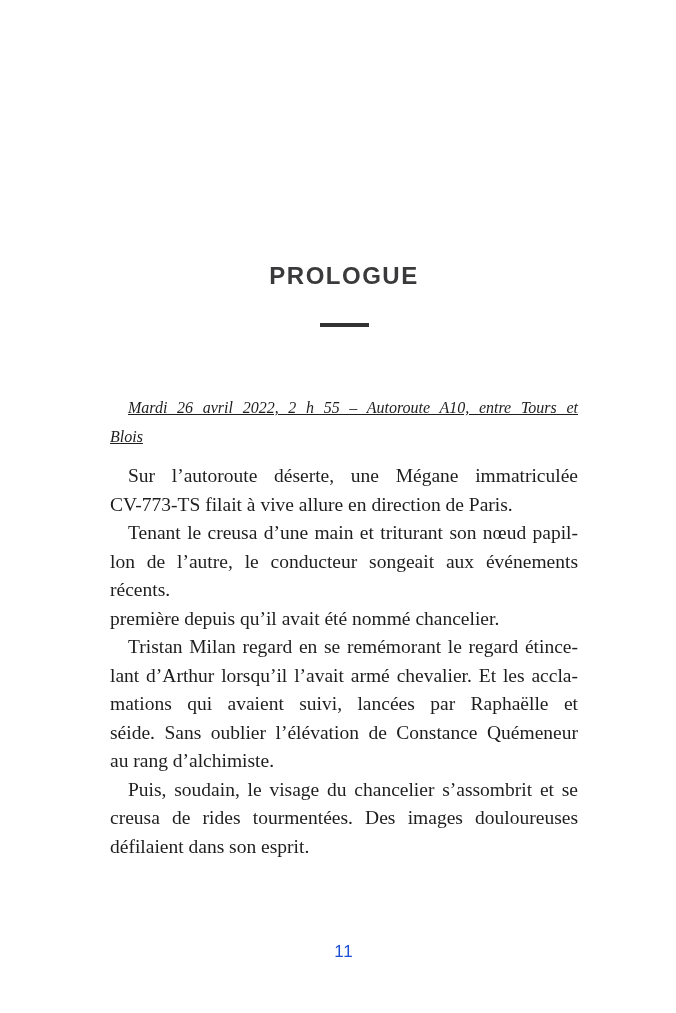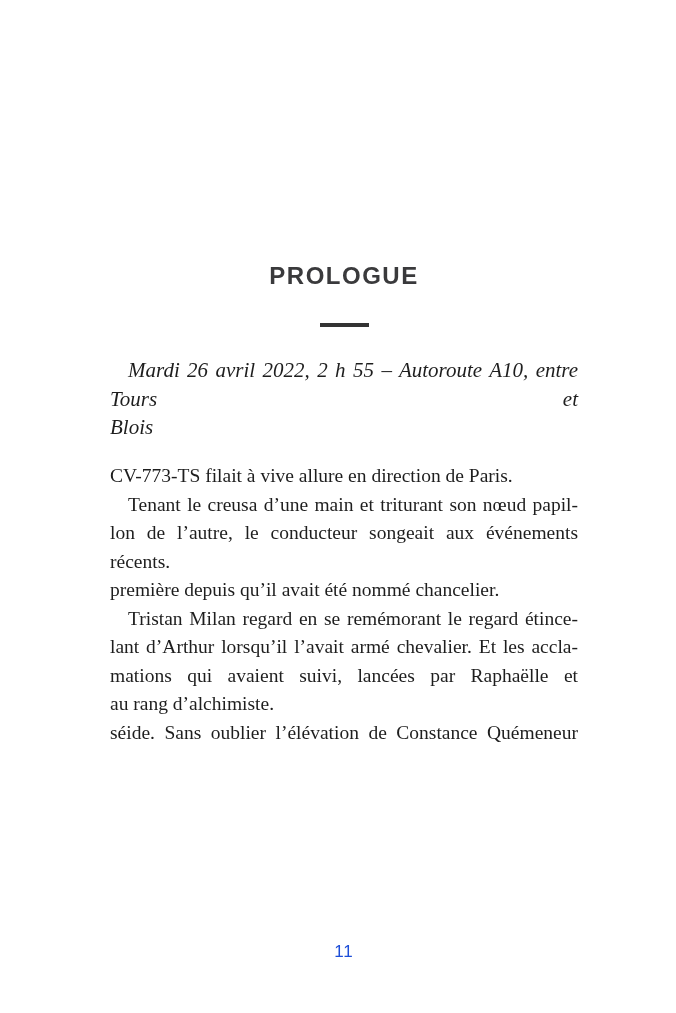--- a/index.html
+++ b/index.html
@@ -33,24 +33,25 @@
   }
   .rule {
     position: absolute;
     left: 320px;
     top: 323px;
     width: 49px;
     height: 4px;
     background: #333333;
   }
   .dateline {
-    top: 356px;
+    top: 394px;
     font-style: italic;
-    font-size: 21px;
+    font-size: 16px;
     line-height: 28.5px;
+    text-decoration: underline;
   }
   .bodytext {
     top: 462px;
     font-size: 19.5px;
     line-height: 28.5px;
   }
   .para { margin: 0; }
   .ln {
     text-align: justify;
     text-align-last: justify;
@@ -79,39 +80,45 @@
   <div class="rule"></div>
 
   <div class="column dateline">
     <div class="ln indent">Mardi 26 avril 2022, 2 h 55 – Autoroute A10, entre Tours et</div>
     <div class="ln end">Blois</div>
   </div>
 
   <div class="column bodytext">
 
     <div class="para">
+      <div class="ln indent">Sur l’autoroute déserte, une Mégane immatriculée</div>
       <div class="ln end">CV-773-TS filait à vive allure en direction de Paris.</div>
     </div>
 
     <div class="para">
       <div class="ln indent">Tenant le creusa d’une main et triturant son nœud papil-</div>
       <div class="ln">lon de l’autre, le conducteur songeait aux événements</div>
       <div class="ln end">récents.</div>
     </div>
 
     <div class="para">
       <div class="ln end">première depuis qu’il avait été nommé chancelier.</div>
     </div>
 
     <div class="para">
       <div class="ln indent">Tristan Milan regard en se remémorant le regard étince-</div>
       <div class="ln">lant d’Arthur lorsqu’il l’avait armé chevalier. Et les accla-</div>
       <div class="ln">mations qui avaient suivi, lancées par Raphaëlle et</div>
+      <div class="ln">séide. Sans oublier l’élévation de Constance Quémeneur</div>
       <div class="ln end">au rang d’alchimiste.</div>
-      <div class="ln">séide. Sans oublier l’élévation de Constance Quémeneur</div>
     </div>
 
+    <div class="para">
+      <div class="ln indent">Puis, soudain, le visage du chancelier s’assombrit et se</div>
+      <div class="ln">creusa de rides tourmentées. Des images douloureuses</div>
+      <div class="ln end">défilaient dans son esprit.</div>
+    </div>
 
   </div>
 
   <div class="column pagenum">11</div>
 
 </div>
 
 </body></html>

